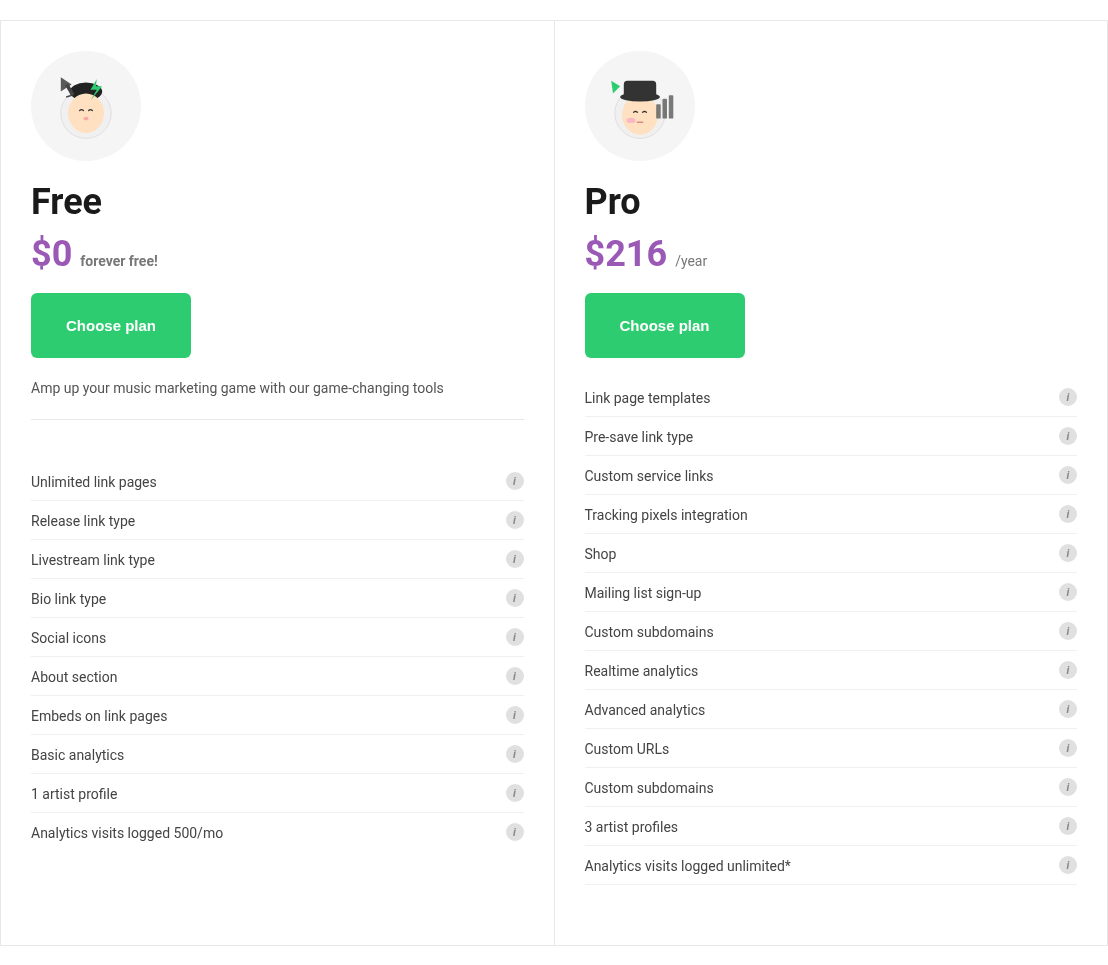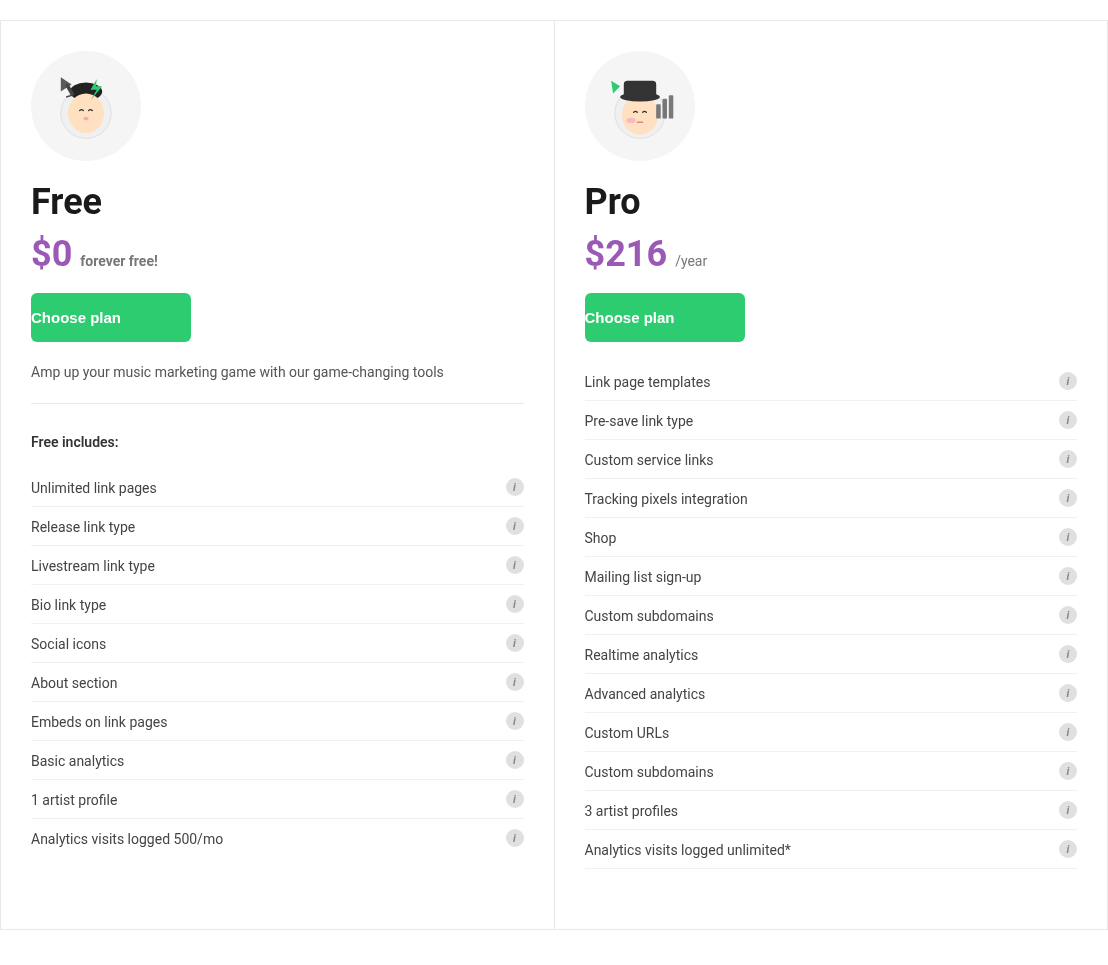--- a/index.html
+++ b/index.html
@@ -58,36 +58,36 @@
       color: #777;
     }
     .plan-price-note {
       font-size: 14px;
       color: #777;
       font-weight: bold;
     }
     .choose-plan-btn {
       display: block;
       width: 160px;
-      padding: 16px 0;
+      padding: 24px 0;
       background: #2ecc71;
       color: #fff;
       border: none;
       border-radius: 6px;
       font-size: 15px;
       font-weight: 600;
       cursor: pointer;
-      text-align: left;
+      text-align: center;
       margin-bottom: 20px;
     }
     .plan-description {
       font-size: 14px;
       color: #555;
       line-height: 1.5;
-      margin-bottom: 30px;
+      margin-bottom: 42px;
       padding-bottom: 20px;
       border-bottom: 1px solid #e8e8e8;
     }
     .includes-label {
       font-size: 14px;
       font-weight: 600;
       color: #333;
       margin-bottom: 18px;
     }
     .feature-list {
@@ -162,21 +162,20 @@
 
     <div class="plan-price-row">
       <span class="plan-price">$0</span>
       <span class="plan-price-note">forever free!</span>
     </div>
 
     <button class="choose-plan-btn">Choose plan</button>
 
     <p class="plan-description">Amp up your music marketing game with our game-changing tools</p>
 
-    <div class="includes-label">Free includes:</div>
 
     <ul class="feature-list">
       <li class="feature-item">
         <span>Unlimited link pages</span>
         <span class="info-icon">i</span>
       </li>
       <li class="feature-item">
         <span>Release link type</span>
         <span class="info-icon">i</span>
       </li>

